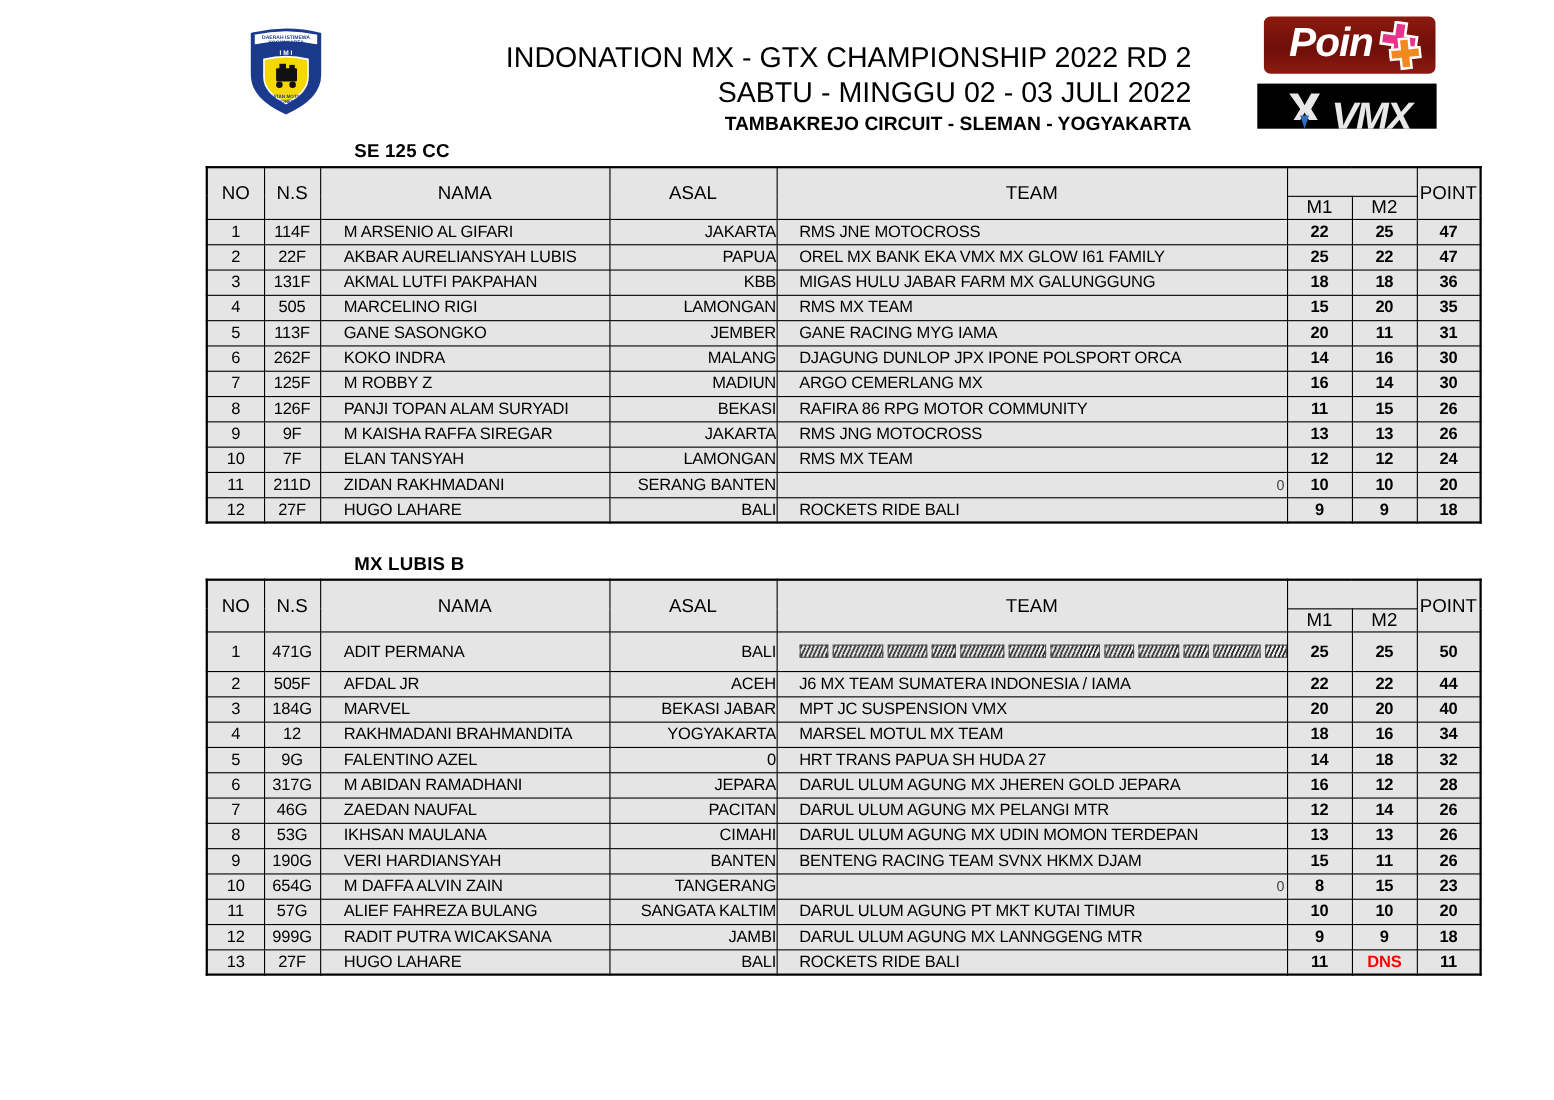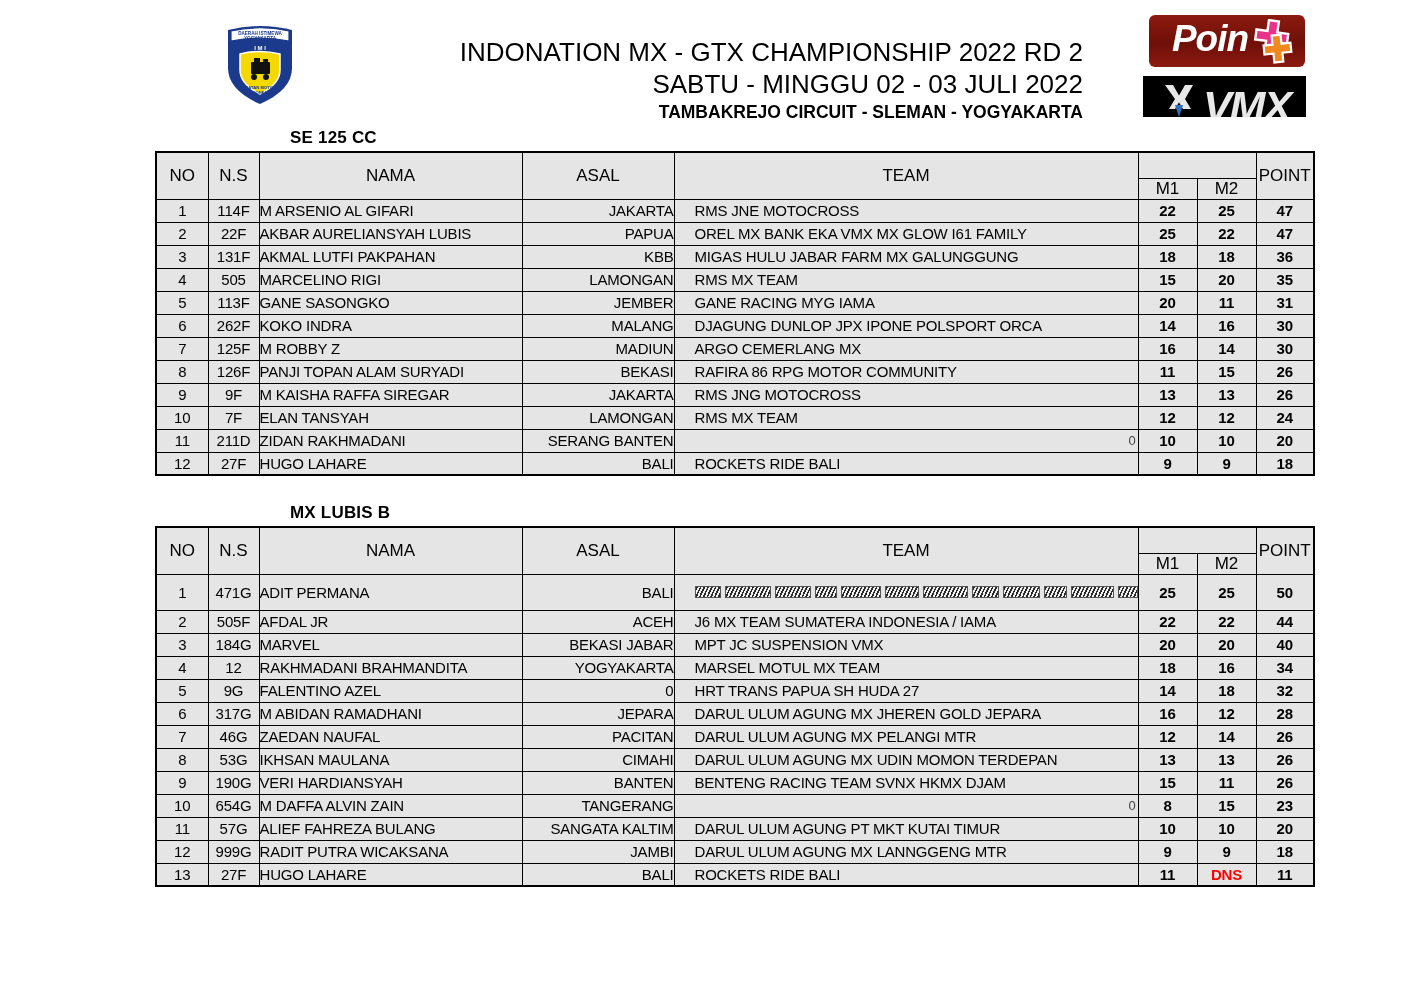--- a/index.html
+++ b/index.html
@@ -35,26 +35,26 @@
   }
   .poin-plus { position: absolute; right: 8px; top: 4px; }
   .vmx-logo {
     margin-top: 9px; width: 163px; height: 41px;
     background: #000;
     display: flex; align-items: flex-end; justify-content: center;
     overflow: hidden; position: relative;
   }
   .vmx-x { margin-right: 4px; }
   .vmx-text {
-    color: #e8e8e8; font-size: 43px; font-weight: 700; font-style: italic;
+    color: #e8e8e8; font-size: 36px; font-weight: 700; font-style: italic;
     letter-spacing: -2px; line-height: 34px; transform: translateY(6px); margin-top: 24px;
   }
 
   
-  .content { padding-left: 155px; }
+  .content { padding-left: 155px; margin-left: 32px; }
   .section-title {
     font-size: 17px; font-weight: 700; margin-left: 135px; margin-bottom: 3px;
     letter-spacing: 0.2px;
   }
   .section-2 .section-title { margin-top: 27px; }
 
   table.results {
     border-collapse: collapse; table-layout: fixed;
     width: 1158px; border: 2.5px solid #000;
     background: #e5e5e5;
@@ -65,21 +65,21 @@
     vertical-align: middle;
   }
   table.results thead th { font-size: 17px; font-weight: 400; text-align: center; }
   tr.hdr-top th { height: 26px; }
   tr.hdr-sub th { height: 20px; font-size: 16px; }
   th.h-point { font-size: 17px; padding: 0 1px; }
 
   table.results td { height: 23px; font-size: 15px; letter-spacing: -0.2px; font-stretch: condensed; }
   td.c-no { text-align: center; font-weight: 500; font-size: 15px; }
   td.c-ns { text-align: center; }
-  td.c-nama { text-align: left; padding-left: 0; }
+  td.c-nama { text-align: left; padding-left: 21px; }
   td.c-asal { text-align: right; }
   td.c-team { text-align: left; padding-left: 20px; }
   td.c-m1, td.c-m2, td.c-point { text-align: center; font-weight: 700; font-size: 16px; letter-spacing: 0; }
   td .zero-right { display: block; text-align: right; font-weight: 400; font-size: 13px; color: #444; padding-right: 2px; }
   td.dns { color: #FF0000; }
   tr.tall td { height: 36px; }
 
   
   .illegible { display: flex; align-items: center; gap: 4px; height: 13px; }
   .illegible span {

